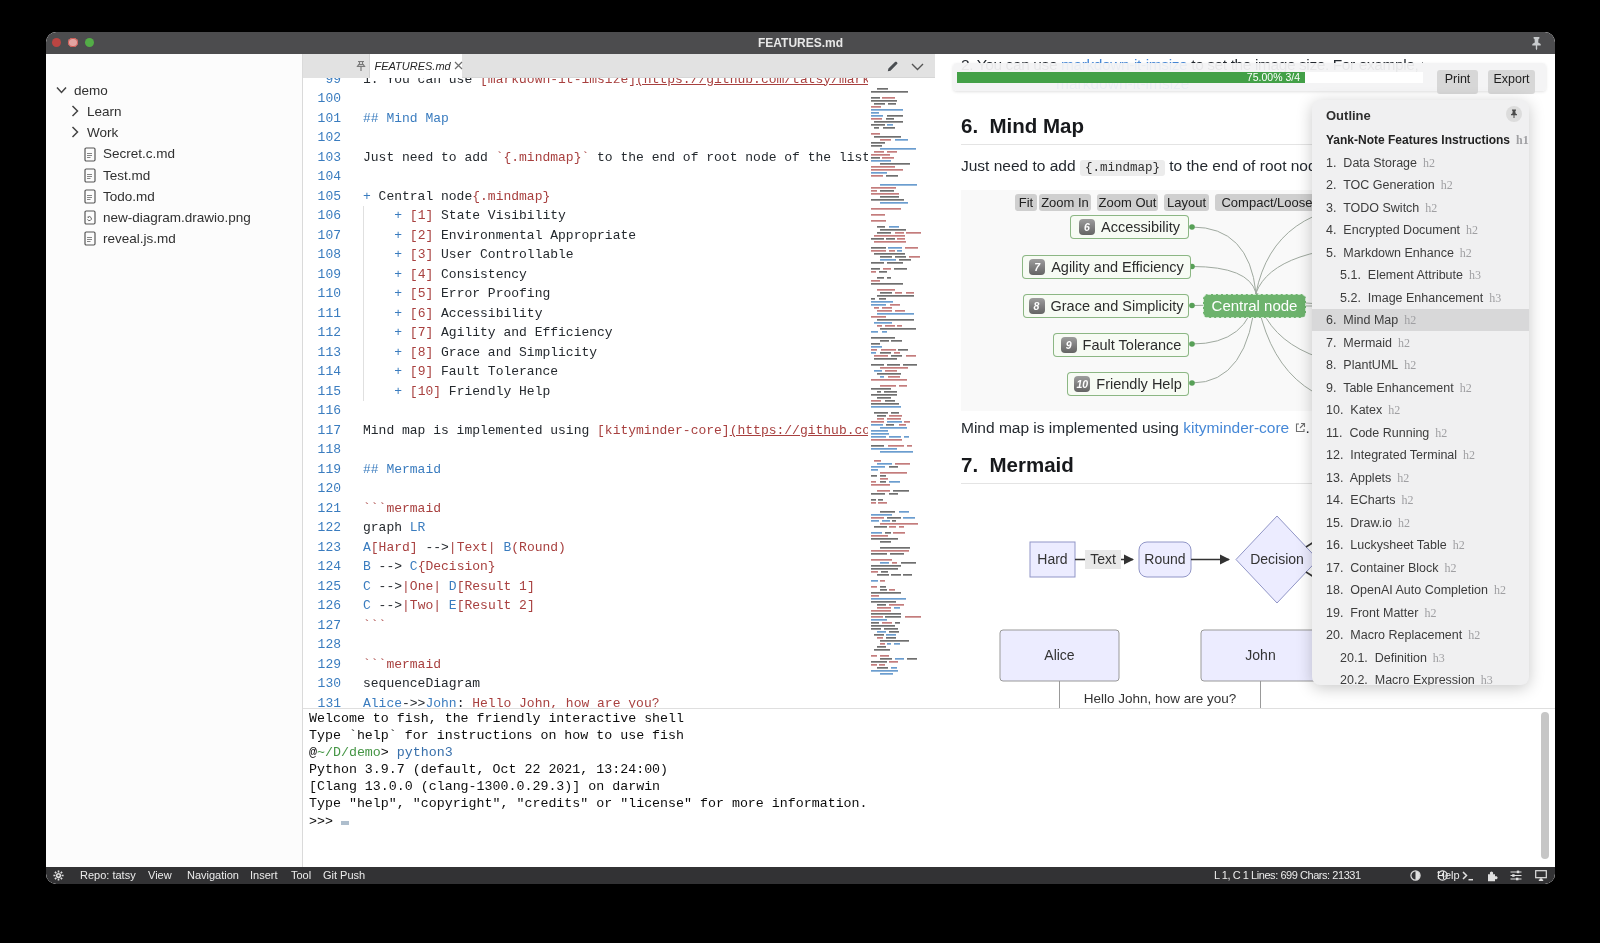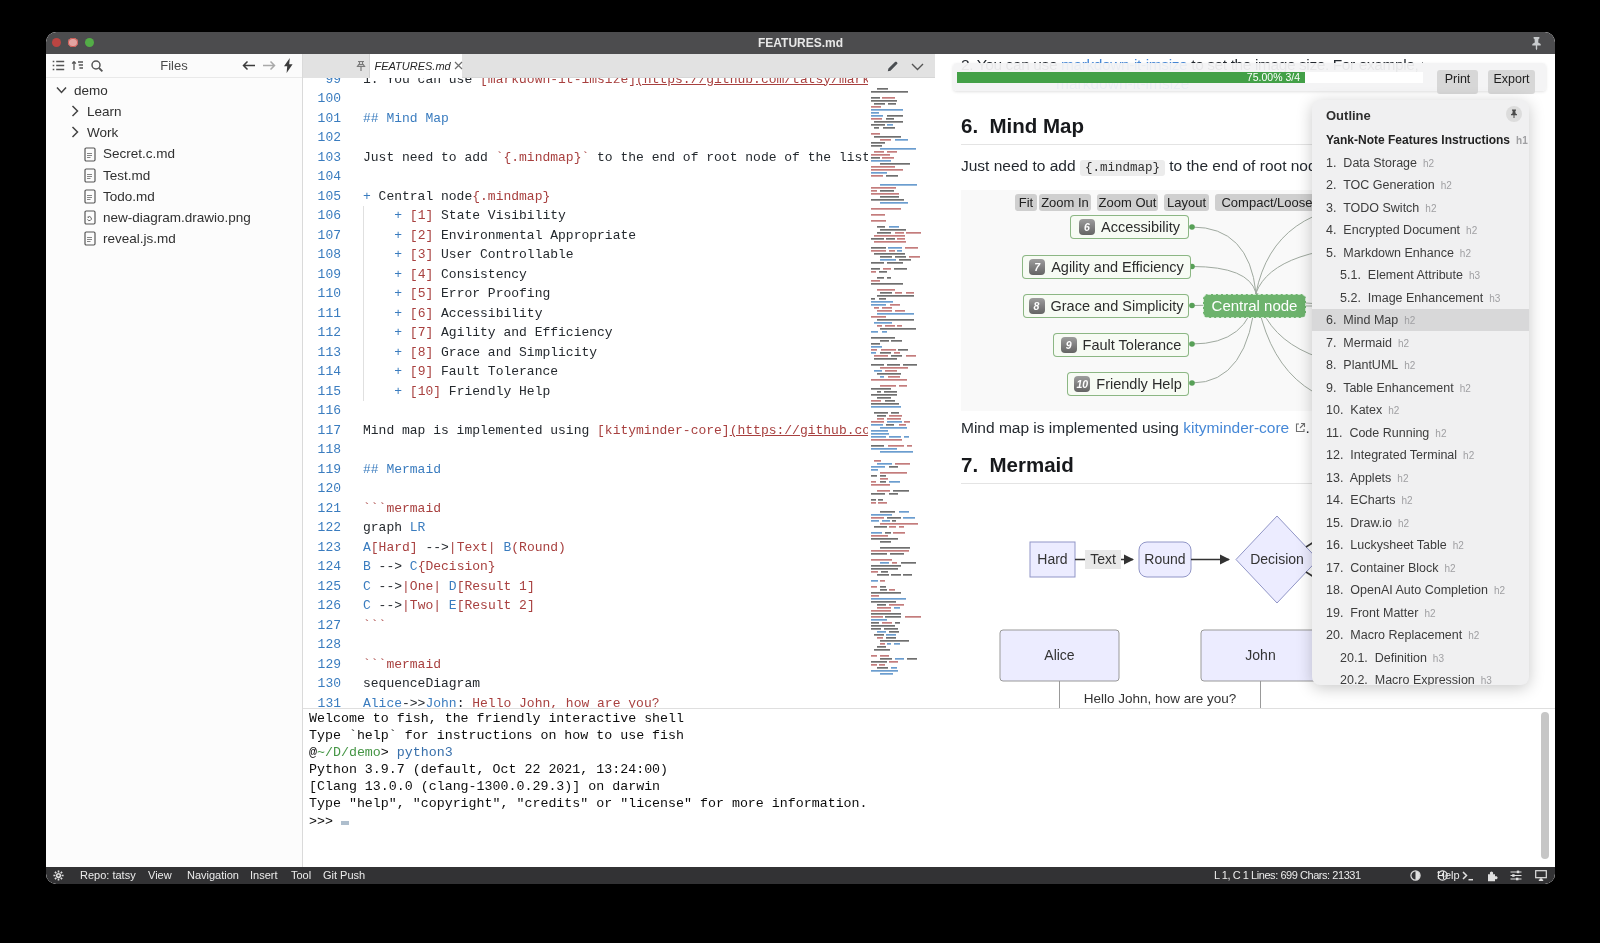--- a/index.html
+++ b/index.html
@@ -56,21 +56,21 @@
   font-size:14.5px;color:#2c2c2c;line-height:22px;white-space:nowrap;}
 .micon{display:inline-block;width:16px;height:16px;border-radius:4px;margin:3px 6px 0 0;
   background:linear-gradient(180deg,#9d9d9d,#646464);color:#fff;font-size:10.5px;font-style:italic;
   text-align:center;line-height:16px;vertical-align:top;font-weight:700;}
 #cnode{position:absolute;left:242px;top:104px;width:103px;height:24px;background:#6db36d;
   border:1px dashed #cfe8cf;border-radius:5px;color:#fff;font-size:15px;text-align:center;line-height:22px;}
 
 #outline{position:absolute;left:1266px;top:68px;width:217px;height:585px;background:#f0f0f1;
   border-radius:8px;box-shadow:0 3px 16px rgba(0,0,0,0.22);overflow:hidden;}
 .orow{position:absolute;font-size:12.5px;color:#3c3c3c;white-space:nowrap;}
-.orow .tag{color:#9f9fa2;font-size:10px;margin-left:6px;}
+.orow .tag{color:#9f9fa2;font-size:12px;margin-left:6px;font-family:Liberation Serif, serif;}
 
 #terminal{position:absolute;left:257px;top:676px;width:1252px;height:159px;background:#fff;
   border-top:1px solid #dfdfdf;}
 #terminal pre{margin:0;padding:1px 0 0 6px;font-family:"Liberation Mono",monospace;
   font-size:13.3px;line-height:17px;color:#0d0d0d;}
 #terminal .grn{color:#449544;}
 #terminal .blu{color:#376fab;}
 
 #statusbar{position:absolute;left:0;top:835px;width:1509px;height:17px;background:#323234;border-radius:0 0 10px 10px;
   color:#ececec;font-size:11px;}
@@ -80,50 +80,20 @@
 <div id="titlebar">
  <span class="dot" style="left:5.5px;background:#bb4542;"></span>
  <span class="dot" style="left:22px;background:#e2a4a1;box-shadow:0 0 0 1px #cf5b55 inset;"></span>
  <span class="dot" style="left:38.5px;background:#53ad47;"></span>
  <div class="title">FEATURES.md</div>
  <svg class="abs" style="left:1484px;top:3.5px;" width="13" height="15" viewBox="0 0 13 15">
   <path fill="#c9ccce" d="M3.6 1h5.8v1.6l-.9.4-.3 3.4 2.5 1.5v1.5H7.2v3.7l-.7 1.2-.7-1.2V9.4H2.3V7.9l2.5-1.5-.3-3.4-.9-.4z"></path>
  </svg>
 </div>
 <div id="sidebar">
-      <div id="sbhead">
-        <svg class="abs" style="left:6px;top:5px" width="13" height="13" viewBox="0 0 13 13">
-<g stroke="#555" stroke-width="1.4">
-            <path d="M0.7 2.5h1.6M4.2 2.5h8M0.7 6.5h1.6M4.2 6.5h8M0.7 10.5h1.6M4.2 10.5h8"></path>
-          </g>
-        </svg>
-        <svg class="abs" style="left:25px;top:5px" width="13" height="13" viewBox="0 0 13 13">
-<g stroke="#555" stroke-width="1.3" fill="none">
-            <path d="M3 11V2.5M3 2.5L1.2 4.6M3 2.5l1.8 2.1M7 3h5M7.7 6h4.3M8.4 9h3.6"></path>
-          </g>
-        </svg>
-        <svg class="abs" style="left:44px;top:4.5px" width="14" height="14" viewBox="0 0 14 14">
-<circle cx="6" cy="6" r="4" fill="none" stroke="#555" stroke-width="1.5"></circle>
-<path d="M9 9l3.4 3.4" stroke="#555" stroke-width="1.8"></path>
-        </svg>
-        <div class="lbl">Files</div>
-        <svg class="abs" style="left:196px;top:5px" width="14" height="13" viewBox="0 0 14 13">
-<g stroke="#3c3c3c" stroke-width="1.5" fill="none">
-            <path d="M13 6.5H2M5.5 2.5L1.5 6.5l4 4"></path>
-          </g>
-        </svg>
-        <svg class="abs" style="left:216px;top:5px" width="14" height="13" viewBox="0 0 14 13">
-<g stroke="#a9a9a9" stroke-width="1.5" fill="none">
-            <path d="M1 6.5h11M8.5 2.5l4 4-4 4"></path>
-          </g>
-        </svg>
-        <svg class="abs" style="left:237px;top:4px" width="11" height="15" viewBox="0 0 11 15">
-<path fill="#3c3c3c" d="M6.8 0L1 8.3h3.2L3.6 15l6-8.7H6.2z"></path>
-        </svg>
-      </div>
       <div class="trow" style="left:28px;top:28.5px;">demo</div>
       <svg class="abs" style="left:10px;top:31.5px" width="11" height="8" viewBox="0 0 11 8">
 <path d="M1 1.5l4.5 5L10 1.5" stroke="#444" stroke-width="1.5" fill="none"></path>
       </svg>
       <div class="trow" style="left:41px;top:49.5px;">Learn</div>
       <svg class="abs" style="left:25px;top:50.5px" width="8" height="12" viewBox="0 0 8 12">
 <path d="M1.5 1l5 5-5 5" stroke="#444" stroke-width="1.5" fill="none"></path>
       </svg>
       <div class="trow" style="left:41px;top:71.0px;">Work</div>
       <svg class="abs" style="left:25px;top:72.0px" width="8" height="12" viewBox="0 0 8 12">

